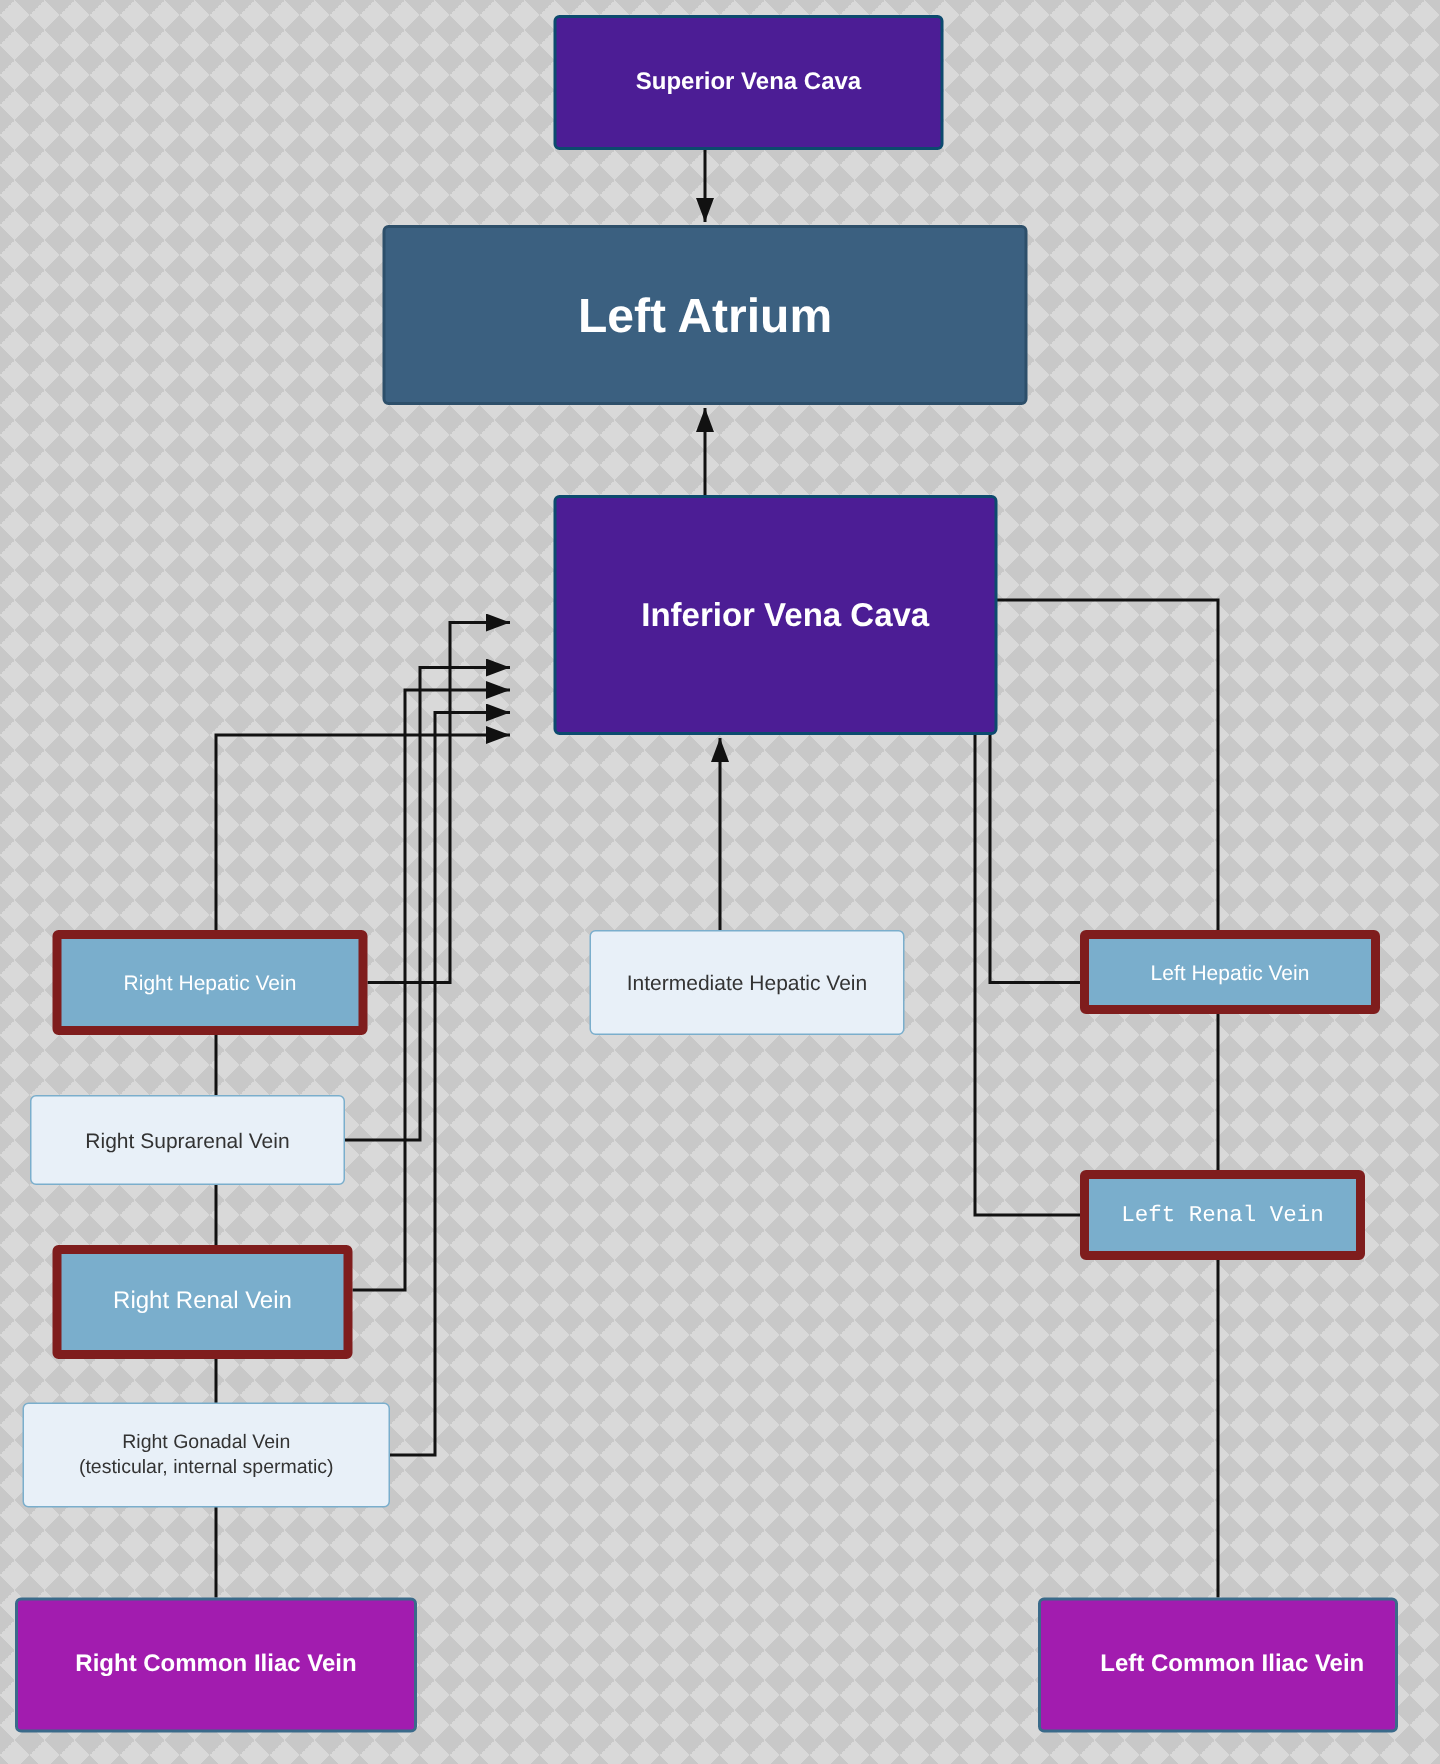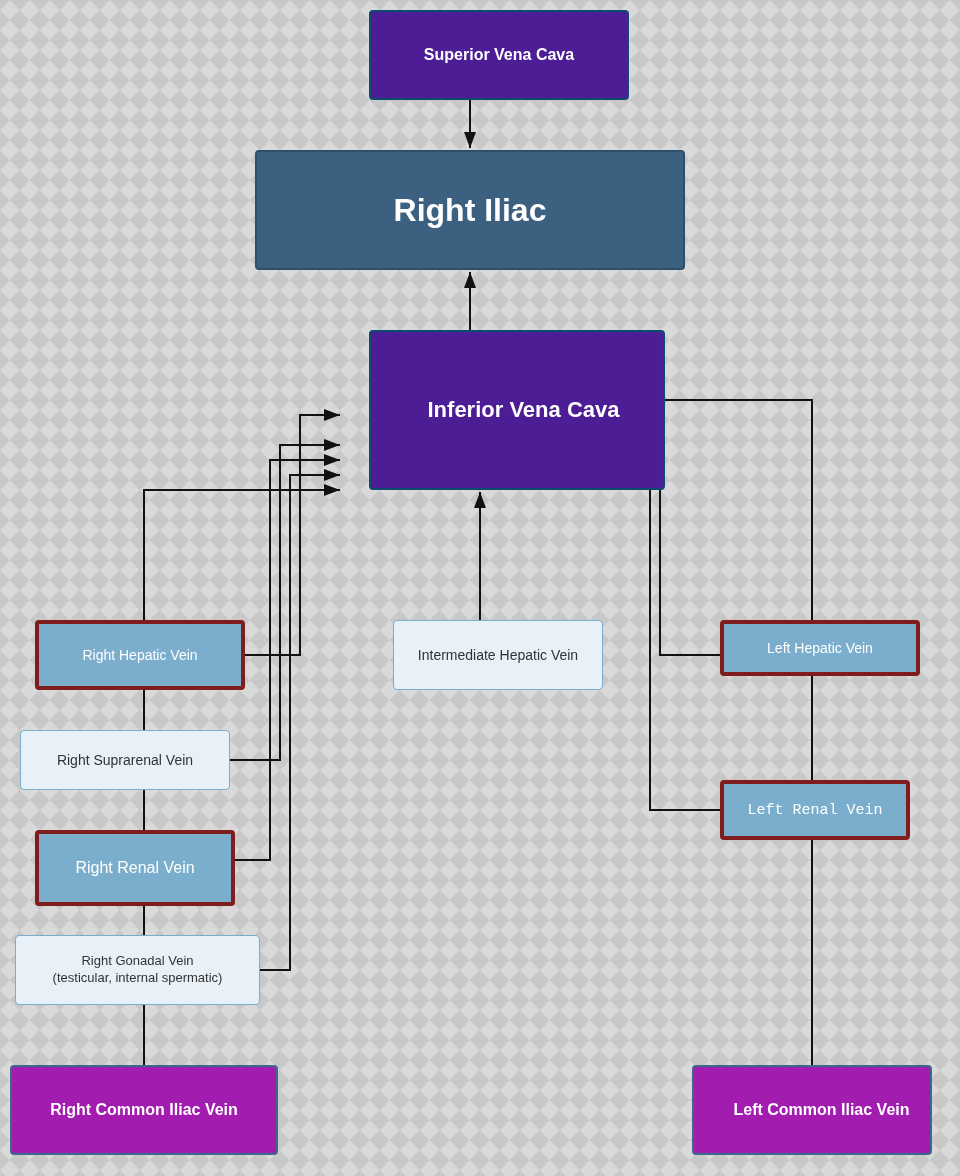--- a/index.html
+++ b/index.html
@@ -37,21 +37,21 @@
     .node-medium {
       background-color: #4c1d95;
       color: white;
       border: 2px solid #0c4a6e;
       margin-left: 29px;
     }
 
     .node-light {
       background-color: #7aaecc;
       color: white;
-      border: 4px solid #7f1d1d;
+      border: 6px solid #7f1d1d;
     }
 
     .node-outline {
       background-color: #e8f0f8;
       color: #333;
       border: 1.5px solid #7aaecc;
     }
 
     .node-bold {
       background-color: #a21caf;
@@ -106,21 +106,21 @@
 
   <polyline points="812,1065 812,400 600,400" fill="none" stroke="#111" stroke-width="2" marker-end="url(#arrowhead)"></polyline>
 
 </svg>
 
 <div class="node node-medium" style="left:340px; top:10px; width:260px; height:90px; font-size:16px; font-weight:bold;">
   <span>Superior Vena Cava</span>
 </div>
 
 <div class="node node-dark" style="left:255px; top:150px; width:430px; height:120px; font-size:32px; font-weight:bold;">
-  <span>Right Iliac</span>
+  <span>Left Atrium</span>
 </div>
 
 <div class="node node-medium" style="left:340px; top:330px; width:296px; height:160px; font-size:22px; font-weight:bold;padding-left:13px;">
   <span>Inferior Vena Cava</span>
 </div>
 
 <div class="node node-light" style="left:35px; top:620px; width:210px; height:70px; font-size:14px;">
   <span>Right Hepatic Vein</span>
 </div>
 

